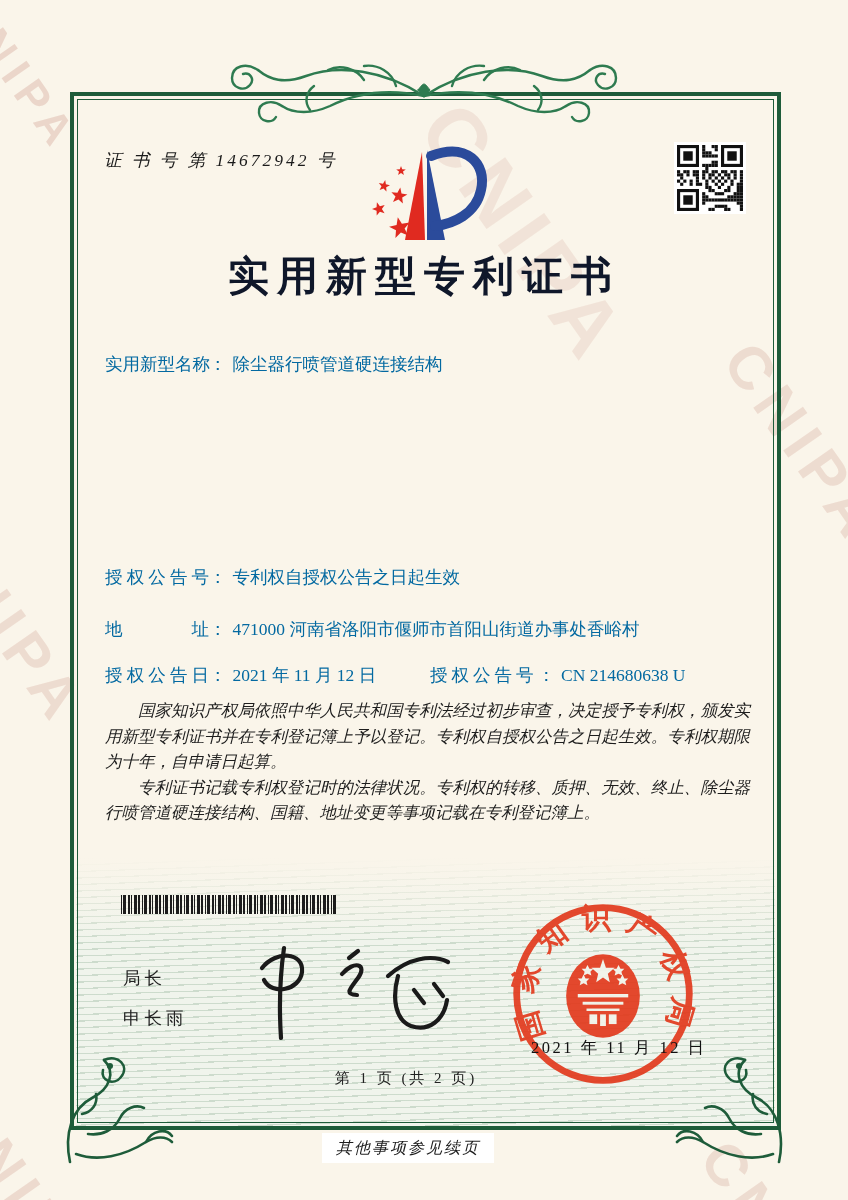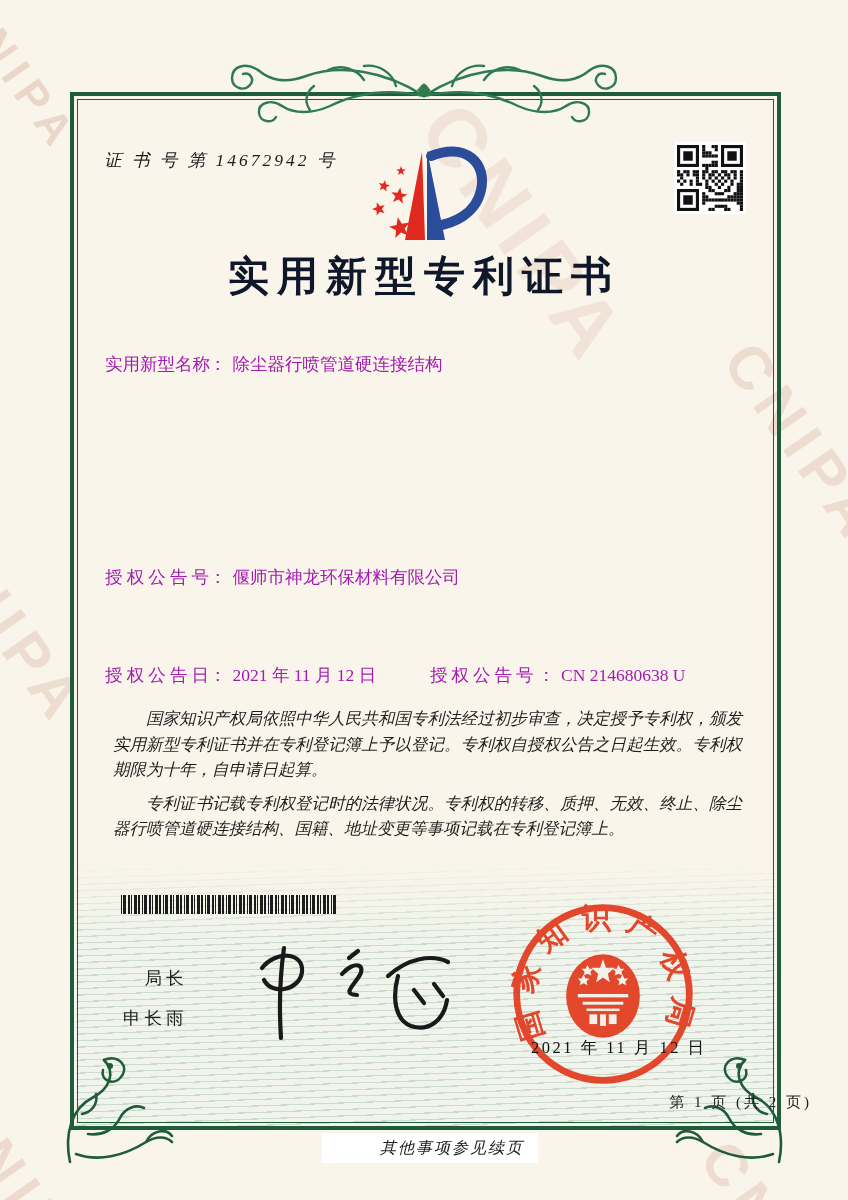--- a/index.html
+++ b/index.html
@@ -27,45 +27,45 @@
 
   .orn{position:absolute;z-index:4;}
 
   .content{position:absolute;left:0;top:0;width:848px;height:1200px;z-index:5;}
 
   .cert-no{position:absolute;left:104px;top:148px;font-size:17.5px;letter-spacing:3px;color:#1b1b1b;font-style:italic;}
   .qr-wrap{position:absolute;left:674px;top:142px;width:72px;height:72px;background:#fff;padding:3px;box-sizing:border-box;}
   .title{position:absolute;left:0;top:249px;width:848px;text-align:center;
       font-size:41px;font-weight:bold;letter-spacing:8px;color:#0f172a;}
 
-  .frow{position:absolute;left:105px;width:660px;font-size:17.5px;color:#a21caf;white-space:nowrap;}
+  .frow{position:absolute;left:105px;width:660px;font-size:17.5px;color:#0369a1;white-space:nowrap;}
   .flabel{display:inline-block;width:104px;text-align:justify;text-align-last:justify;vertical-align:bottom;}
   .fcolon{margin-right:6px;}
   .r1{top:352px}.r2{top:410px}.r3{top:461px}.r4{top:513px}.r5{top:565px}.r6{top:617px}.r7{top:663px}
   .pair2{position:absolute;left:325px;top:0;}
   .pair2 .plabel{letter-spacing:4px;font-family:Liberation Serif, serif;}
 
   .paras{position:absolute;left:105px;top:698px;width:645px;font-size:16.5px;line-height:25.5px;
       font-style:italic;color:#1d1d1d;text-align:justify;}
-  .paras p{margin:8px;text-indent:2em;}
+  .paras p{margin:0;text-indent:2em;}
 
   .barcode{position:absolute;left:121px;top:895px;}
   .director{position:absolute;left:123px;top:966px;font-family:"Liberation Sans","DejaVu Sans",sans-serif;
       font-size:17.5px;color:#222;letter-spacing:4px;}
-  .director div{margin-bottom:16px;text-align:right;}
+  .director div{margin-bottom:16px;}
   .signature{position:absolute;left:246px;top:934px;}
 
   .seal{position:absolute;left:506px;top:897px;z-index:6;}
   .seal-date{position:absolute;left:531px;top:1037px;z-index:7;font-size:16.5px;
       letter-spacing:2.5px;color:#111;white-space:nowrap;}
 
-  .page-footer{position:absolute;left:0;top:1093px;width:812px;text-align:right;
+  .page-footer{position:absolute;left:0;top:1069px;width:812px;text-align:center;
       font-size:15px;letter-spacing:3px;color:#222;}
   .continuation{position:absolute;left:322px;top:1133px;width:172px;height:30px;background:#ffffff;
-      text-align:center;line-height:30px;font-size:16px;font-style:italic;letter-spacing:2px;color:#1d1d1d;z-index:6;padding-left:44px;}
+      text-align:center;line-height:30px;font-size:16px;font-style:italic;letter-spacing:2px;color:#1d1d1d;z-index:6;}
 </style>
 </head>
 <body>
 
 <div class="page">
 
   <div class="wm" style="left:-14px;top:-14px;font-size:44px;transform:rotate(55deg);">CNIPA</div>
   <div class="wm" style="left:478px;top:86px;font-size:82px;opacity:.55;transform:rotate(55deg);">CNIPA</div>
   <div class="wm" style="left:766px;top:330px;font-size:60px;opacity:.8;transform:rotate(55deg);">CNIPA</div>
   <div class="wm" style="left:-30px;top:512px;font-size:60px;opacity:.8;transform:rotate(55deg);">CNIPA</div>
@@ -277,21 +277,24 @@
           </g>
       </svg>
     </div>
 
     <div class="title">实用新型专利证书</div>
 
     <div class="frow r1">
       <span class="flabel">实用新型名称</span><span class="fcolon">：</span><span>除尘器行喷管道硬连接结构</span>
     </div>
     <div class="frow r5">
-      <span class="flabel">授权公告号</span><span class="fcolon">：</span><span>偃师市神龙环保材料有限公司</span>
+      <span class="flabel">授权公告号</span><span class="fcolon">：</span><span>专利权自授权公告之日起生效</span>
+    </div>
+    <div class="frow r6">
+      <span class="flabel">地址</span><span class="fcolon">：</span><span>471000 河南省洛阳市偃师市首阳山街道办事处香峪村</span>
     </div>
     <div class="frow r7">
       <span class="flabel">授权公告日</span><span class="fcolon">：</span><span>2021 年 11 月 12 日</span>
       <span class="pair2">
         <span class="plabel">授权公告号</span><span class="fcolon">：</span><span>CN 214680638 U</span>
       </span>
     </div>
 
     <div class="paras">
       <p>国家知识产权局依照中华人民共和国专利法经过初步审查，决定授予专利权，颁发实用新型专利证书并在专利登记簿上予以登记。专利权自授权公告之日起生效。专利权期限为十年，自申请日起算。</p>

